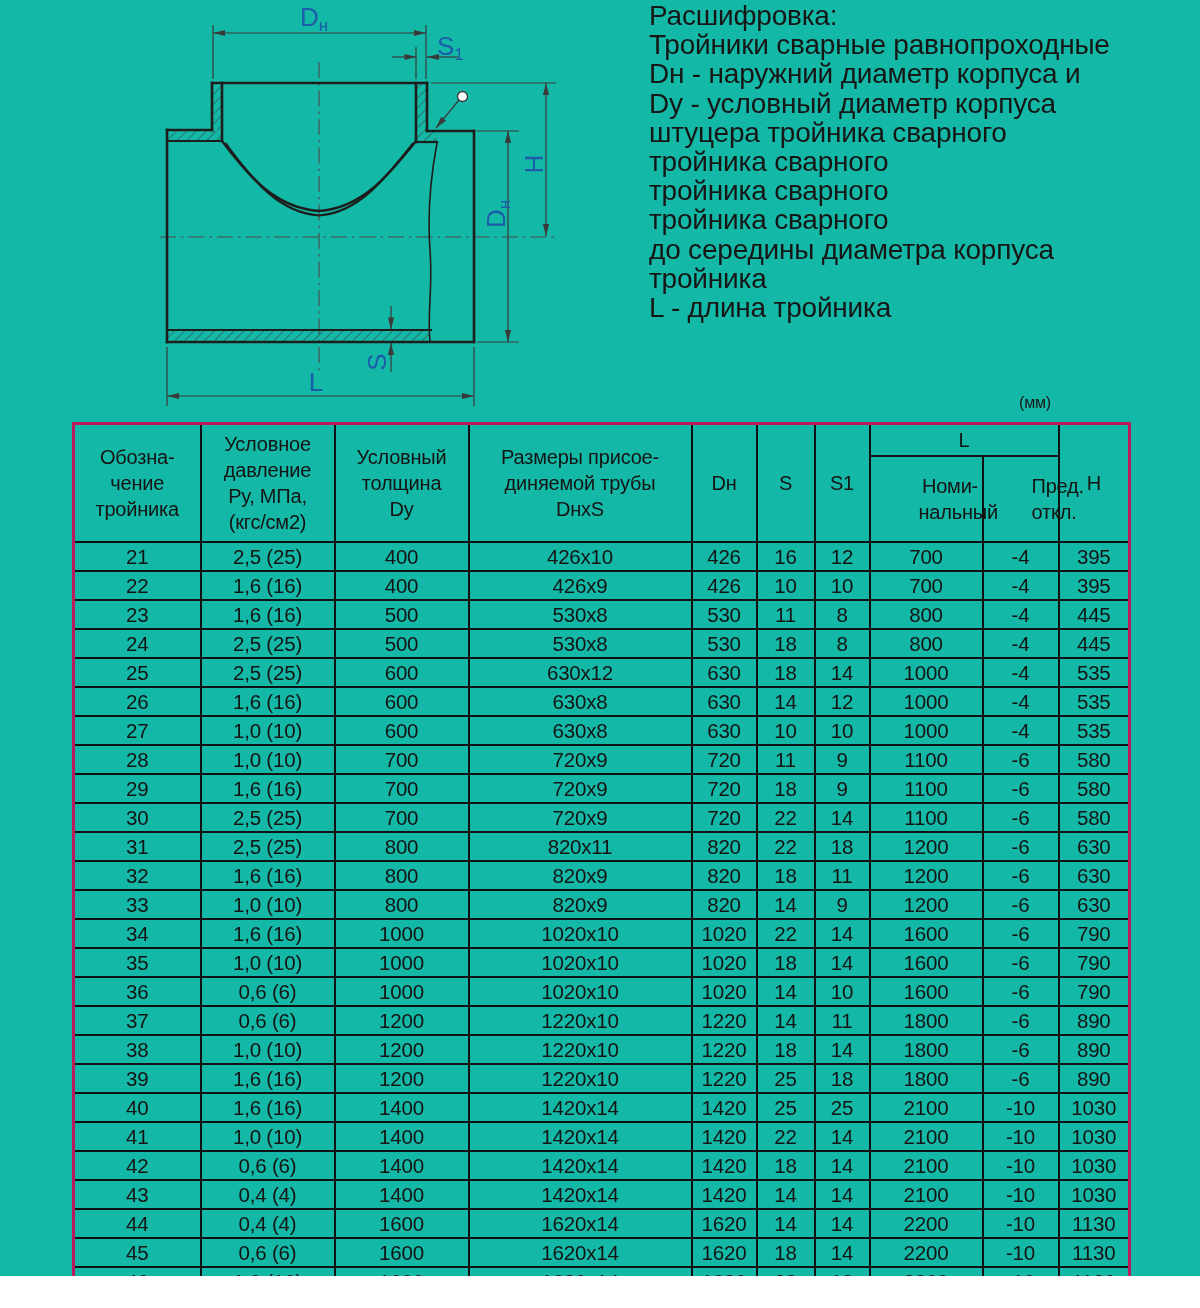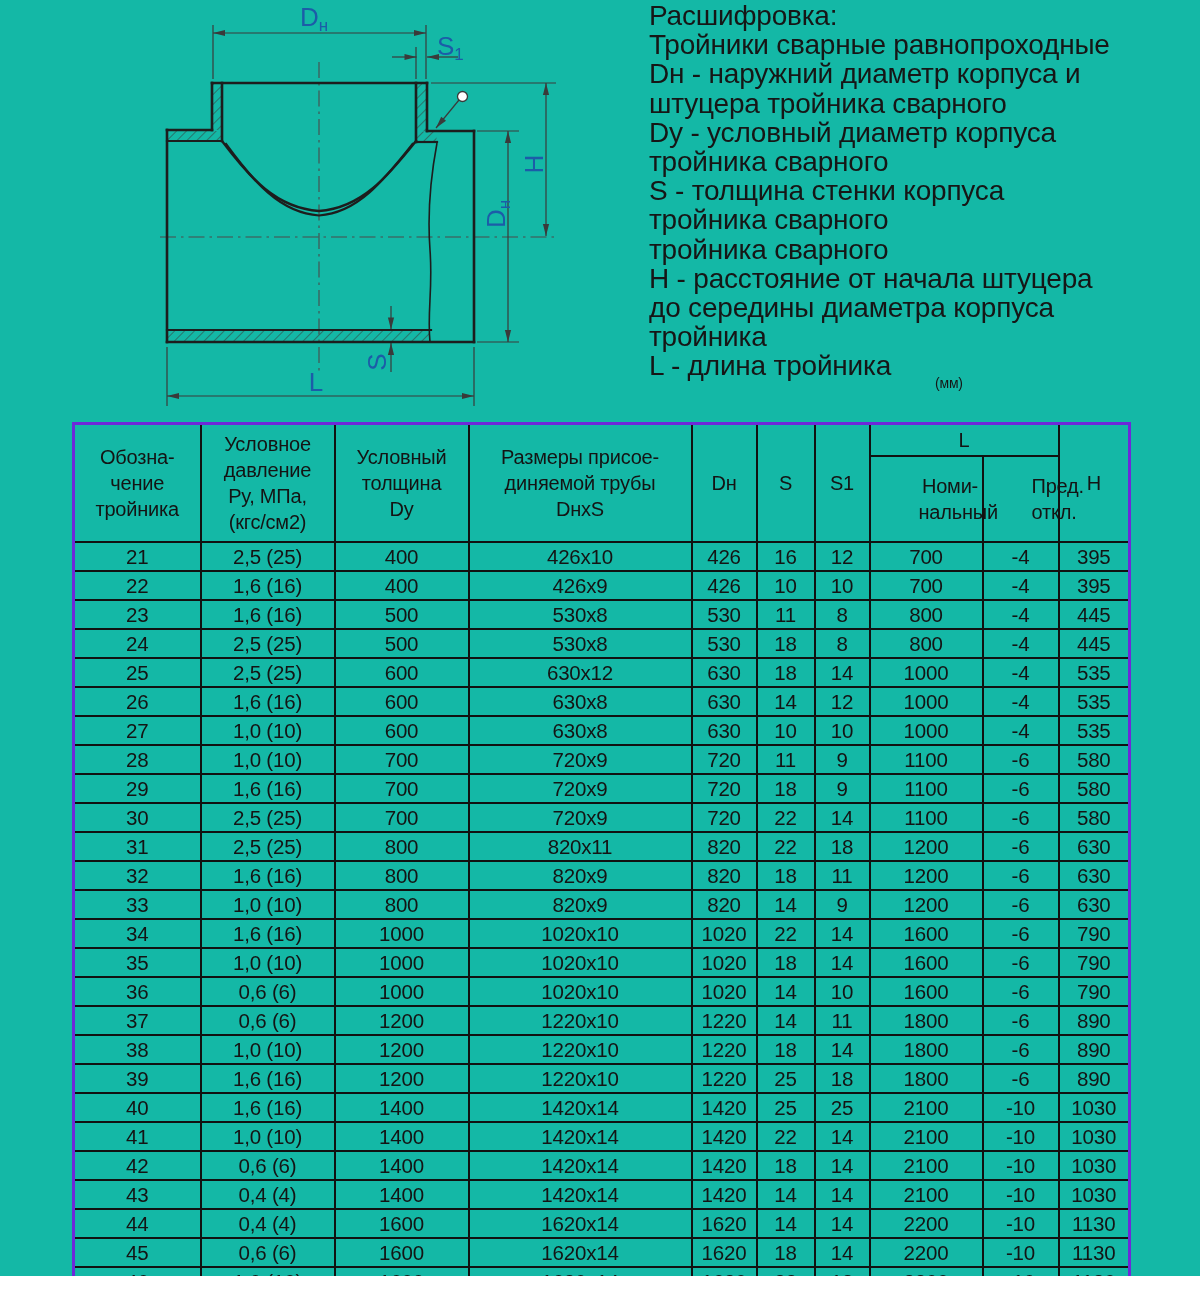--- a/index.html
+++ b/index.html
@@ -8,28 +8,28 @@
     font-family:"Liberation Sans",sans-serif;color:#151515;
   }
   
   .drawing{position:absolute;left:95px;top:0;width:480px;height:415px;}
   
   .legend{
     position:absolute;left:649px;top:1px;width:500px;
     font-size:28px;line-height:29.2px;letter-spacing:-0.2px;color:#161616;
   }
   .units-note{
-    position:absolute;top:369px;left:935px;width:200px;text-align:left;
-    font-size:14px;line-height:29px;color:#161616;letter-spacing:-0.2px;
+    position:absolute;top:388px;left:935px;width:200px;text-align:center;
+    font-size:16px;line-height:29px;color:#161616;letter-spacing:-0.2px;
   }
   
   table.spec{
     position:absolute;left:72px;top:422px;width:1056px;
     border-collapse:collapse;table-layout:fixed;
-    border:3px solid #6d28d9;
+    border:3px solid #be185d;
   }
   table.spec th,table.spec td{
     border:2px solid #111;text-align:center;vertical-align:middle;
     padding:0;color:#141414;letter-spacing:-0.2px;
   }
   table.spec thead th{
     font-weight:normal;font-size:20px;line-height:26px;white-space:pre-line;
   }
   table.spec thead tr.grouprow th.group-l{height:30px;}
   table.spec thead tr.subrow th{height:84px;padding-left:48px;}
@@ -118,27 +118,25 @@
       <text x="498" y="221" text-anchor="middle" transform="rotate(-90 498 214)"><tspan>D</tspan><tspan font-size="17" dy="5">н</tspan></text>
       <text x="378" y="370" text-anchor="middle" transform="rotate(-90 378 362)">S</text>
       <text x="316" y="391" text-anchor="middle">L</text>
     </g>
   </svg>
 
   <div class="legend">
     <div>Расшифровка:</div>
     <div>Тройники сварные равнопроходные</div>
     <div>Dн - наружний диаметр корпуса и</div>
+    <div>Dy - условный диаметр корпуса</div>
     <div>штуцера тройника сварного</div>
-    <div>Dy - условный диаметр корпуса</div>
-    <div>тройника сварного</div>
-    <div>S - толщина стенки корпуса</div>
     <div>тройника сварного</div>
     <div>тройника сварного</div>
-    <div>H - расстояние от начала штуцера</div>
+    <div>тройника сварного</div>
     <div>до середины диаметра корпуса тройника</div>
     <div>L - длина тройника</div>
   </div>
   <div class="units-note">(мм)</div>
 
   <table class="spec">
     <colgroup>
       <col style="width:127px">
         <col style="width:134px">
         <col style="width:134px">

